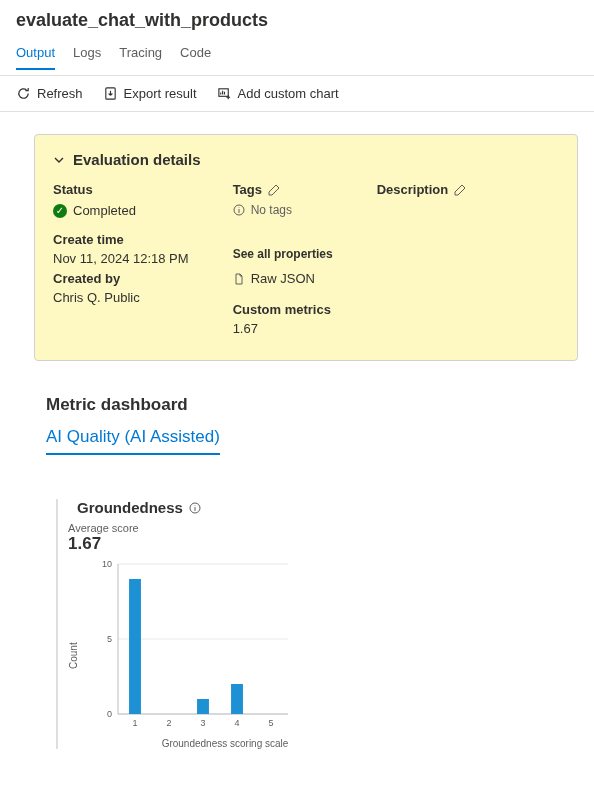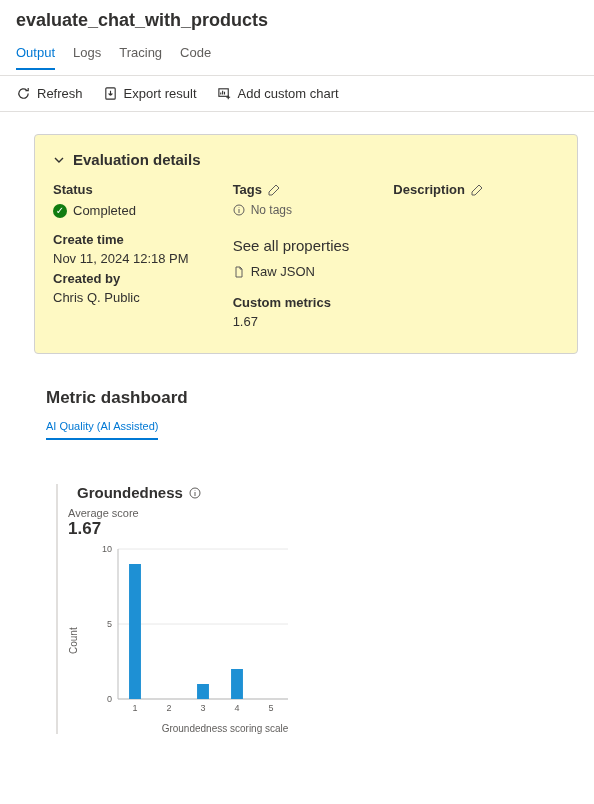--- a/index.html
+++ b/index.html
@@ -88,33 +88,33 @@
       width: 14px; height: 14px;
       background: #107c10;
       border-radius: 50%;
       display: inline-flex;
       align-items: center;
       justify-content: center;
       color: #fff;
       font-size: 10px;
       line-height: 1;
     }
-    .see-all { font-size: 15px; font-weight: 400; margin-top: 16px; }
+    .see-all { font-size: 12px; font-weight: 700; margin-top: 26px; }
     .raw-row {
       display: flex;
       align-items: center;
       gap: 6px;
       margin-top: 6px;
       font-size: 13px;
     }
     .metric-title { font-size: 17px; font-weight: 600; margin: 34px 0 8px 46px; }
     .subtabs { padding-left: 46px; }
     .subtab {
       display: inline-block;
-      font-size: 11px;
+      font-size: 17px;
       color: #0078d4;
       padding: 4px 0 6px;
       border-bottom: 2px solid #0078d4;
       cursor: pointer;
     }
     .chart-card {
       margin: 44px 0 0 56px;
       padding-left: 10px;
       border-left: 2px solid #e1dfdd;
       width: 300px;

